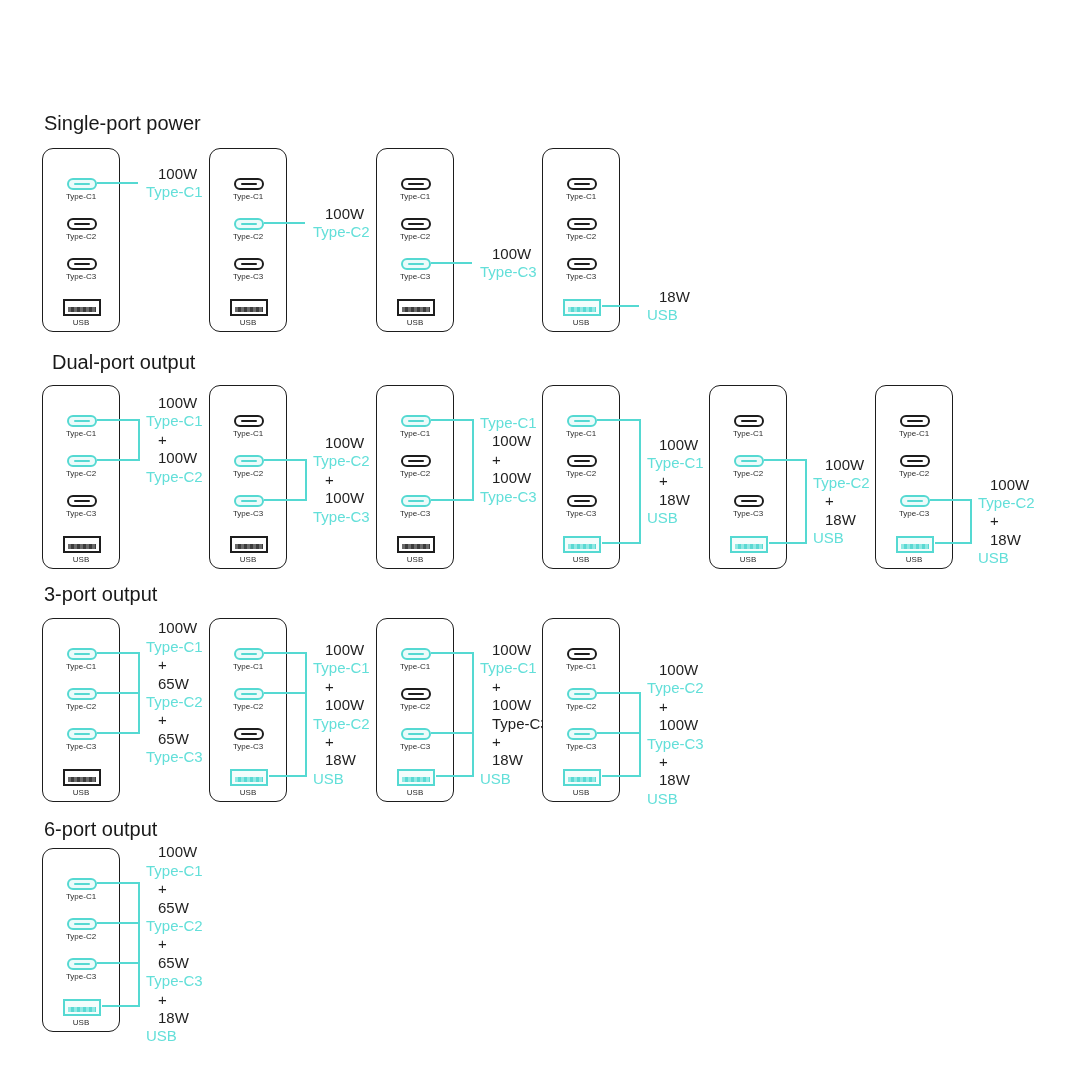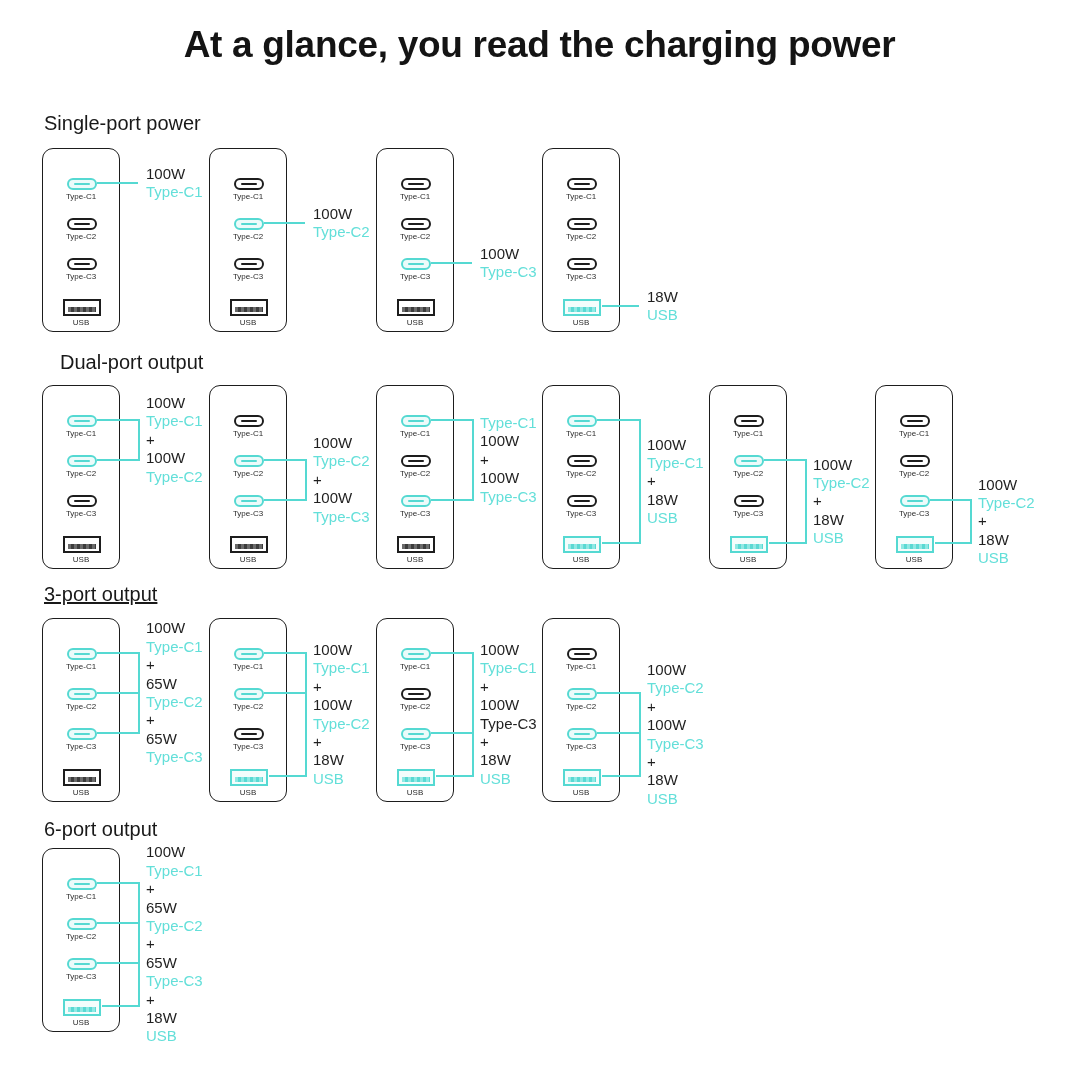--- a/index.html
+++ b/index.html
@@ -45,28 +45,27 @@
   }
   .usb.active{border-color:var(--accent);background:#f4fdfc;}
   .usb.active .bar{background:repeating-linear-gradient(90deg,#8fe9e4 0 3px,#5ad9d3 3px 6px);}
   .port-label{
     position:absolute;left:0;width:100%;text-align:center;
     font-size:8px;color:#2b2b2b;white-space:nowrap;
   }
   .hline,.vline{position:absolute;background:var(--accent);}
   .ann{position:absolute;font-size:15px;font-weight:500;}
   .ann div{line-height:18.4px;white-space:nowrap;}
-  .ann .k{color:#1f1f1f;}
+  .ann .k{color:#1f1f1f;margin-left:12px;}
   .ann .a{color:var(--accent-text);}
 </style>
 </head>
 <body>
 
 <div id="canvas">
-  <h1 id="title">At a glance, you read the charging power</h1>
 <div class="section-heading" style="left: 44px; top: 112px;">Single-port power</div>
     <div class="charger" style="left: 42px; top: 148px;">
       <div class="pill active" style="top: 29px;">
         <div class="tongue"></div>
       </div>
       <div class="port-label" style="top: 43px;">Type-C1</div>
       <div class="pill" style="top: 69px;">
         <div class="tongue"></div>
       </div>
       <div class="port-label" style="top: 83px;">Type-C2</div>
@@ -146,21 +145,21 @@
       <div class="usb active" style="top: 150px;">
         <div class="bar"></div>
       </div>
       <div class="port-label" style="top: 169px;">USB</div>
     </div>
     <div class="hline" style="left: 602px; top: 305.25px; width: 37px; height: 1.5px;"></div>
     <div class="ann" style="left: 647px; top: 287.6px;">
       <div class="k">18W</div>
       <div class="a">USB</div>
     </div>
-    <div class="section-heading" style="left: 60px; top: 351px;">Dual-port output</div>
+    <div class="section-heading" style="left: 52px; top: 351px;">Dual-port output</div>
     <div class="charger" style="left: 42px; top: 385px;">
       <div class="pill active" style="top: 29px;">
         <div class="tongue"></div>
       </div>
       <div class="port-label" style="top: 43px;">Type-C1</div>
       <div class="pill active" style="top: 69px;">
         <div class="tongue"></div>
       </div>
       <div class="port-label" style="top: 83px;">Type-C2</div>
       <div class="pill" style="top: 109px;">
@@ -315,21 +314,21 @@
     <div class="hline" style="left: 930px; top: 499.25px; width: 40px; height: 1.5px;"></div>
     <div class="hline" style="left: 935px; top: 542.25px; width: 35px; height: 1.5px;"></div>
     <div class="vline" style="left: 970px; top: 499.25px; width: 1.5px; height: 44.5px;"></div>
     <div class="ann" style="left: 978px; top: 475.5px;">
       <div class="k">100W</div>
       <div class="a">Type-C2</div>
       <div class="k">+</div>
       <div class="k">18W</div>
       <div class="a">USB</div>
     </div>
-    <div class="section-heading" style="left: 44px; top: 583px; text-decoration: underline;">3-port output</div>
+    <div class="section-heading" style="left: 44px; top: 583px;">3-port output</div>
     <div class="charger" style="left: 42px; top: 618px;">
       <div class="pill active" style="top: 29px;">
         <div class="tongue"></div>
       </div>
       <div class="port-label" style="top: 43px;">Type-C1</div>
       <div class="pill active" style="top: 69px;">
         <div class="tongue"></div>
       </div>
       <div class="port-label" style="top: 83px;">Type-C2</div>
       <div class="pill active" style="top: 109px;">

